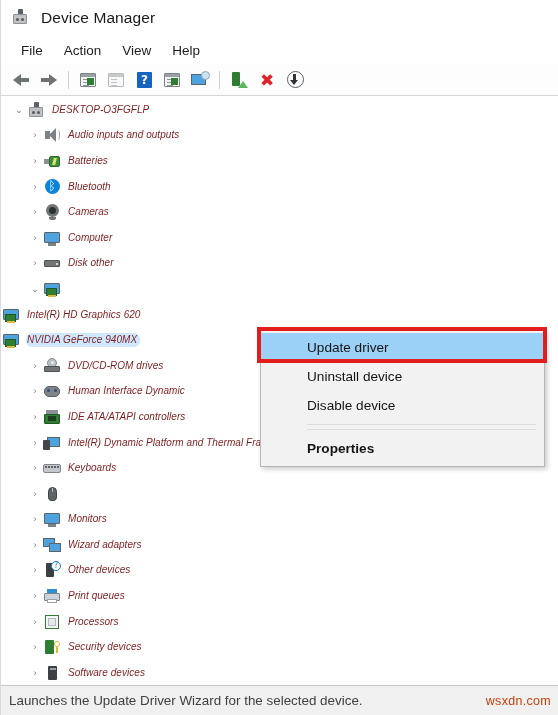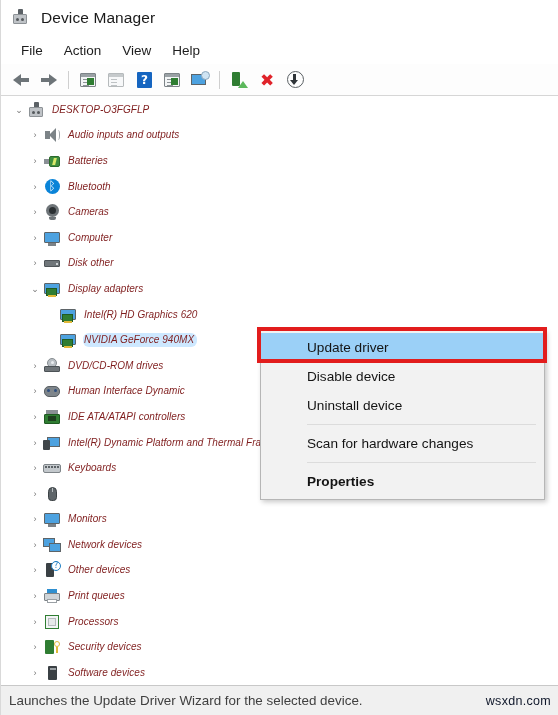--- a/index.html
+++ b/index.html
@@ -99,34 +99,34 @@
     letter-spacing: .05px;
     padding: 1px 3px 2px 1px;
     font-style: italic;
   }
   .row.selected .row-label {
     background: #cde8ff;
     border-radius: 6px;
   }
   .lvl0 { padding-left: 9px; }
   .lvl1 { padding-left: 25px; }
-  .lvl2 { padding-left: 57px; }
+  .lvl2 { }
 
   
   .statusbar {
     position: absolute; left: 0; bottom: 0;
     width: 558px; height: 30px;
     background: #f0f0f0;
     border-top: 1px solid #c8c8c8;
     display: flex; align-items: center;
     justify-content: space-between;
     padding: 0 8px 0 8px;
   }
   .status-text { font-size: 13.4px; color: #404040; }
-  .watermark { font-size: 12.5px; color: #0f172a; letter-spacing: .3px; }
+  .watermark { font-size: 12.5px; color: #c2410c; letter-spacing: .3px; }
 
   
   .ctxmenu {
     position: absolute;
     left: 259px; top: 330px;
     width: 285px;
     background: #f2f2f2;
     border: 1px solid #b6b6b6;
     box-shadow: 2px 2px 5px rgba(0,0,0,.22);
     padding: 2px 0 3px 0;
@@ -644,21 +644,20 @@
 
     <div class="row lvl1">
       <div class="chev">⌄</div>
       <div class="row-ico">
         <div class="ic i-mon i-disp">
             <div class="scr"></div>
             <div class="base"></div>
             <div class="card"></div>
           </div>
       </div>
-      <div class="row-label">Display adapters</div>
     </div>
 
     <div class="row lvl2">
       <div class="row-ico">
         <div class="ic i-mon i-disp">
             <div class="scr"></div>
             <div class="base"></div>
             <div class="card"></div>
           </div>
       </div>
@@ -760,21 +759,21 @@
     </div>
 
     <div class="row lvl1">
       <div class="chev">›</div>
       <div class="row-ico">
         <div class="ic i-net">
             <div class="s1"></div>
             <div class="s2"></div>
           </div>
       </div>
-      <div class="row-label">Network devices</div>
+      <div class="row-label">Wizard adapters</div>
     </div>
 
     <div class="row lvl1">
       <div class="chev">›</div>
       <div class="row-ico">
         <div class="ic i-other">
             <div class="col"></div>
             <div class="q">?</div>
           </div>
       </div>
@@ -824,24 +823,23 @@
             <div class="strip"></div>
           </div>
       </div>
       <div class="row-label">Software devices</div>
     </div>
 
   </div>
 
   <div class="ctxmenu">
     <div class="ctx-item highlight">Update driver</div>
+    <div class="ctx-item">Uninstall device</div>
     <div class="ctx-item">Disable device</div>
-    <div class="ctx-item">Uninstall device</div>
     <div class="ctx-sep"></div>
-    <div class="ctx-item">Scan for hardware changes</div>
     <div class="ctx-sep"></div>
     <div class="ctx-item bold">Properties</div>
   </div>
 
   <div class="redbox"></div>
 
   <div class="statusbar">
     <div class="status-text">Launches the Update Driver Wizard for the selected device.</div>
     <div class="watermark">wsxdn.com</div>
   </div>

